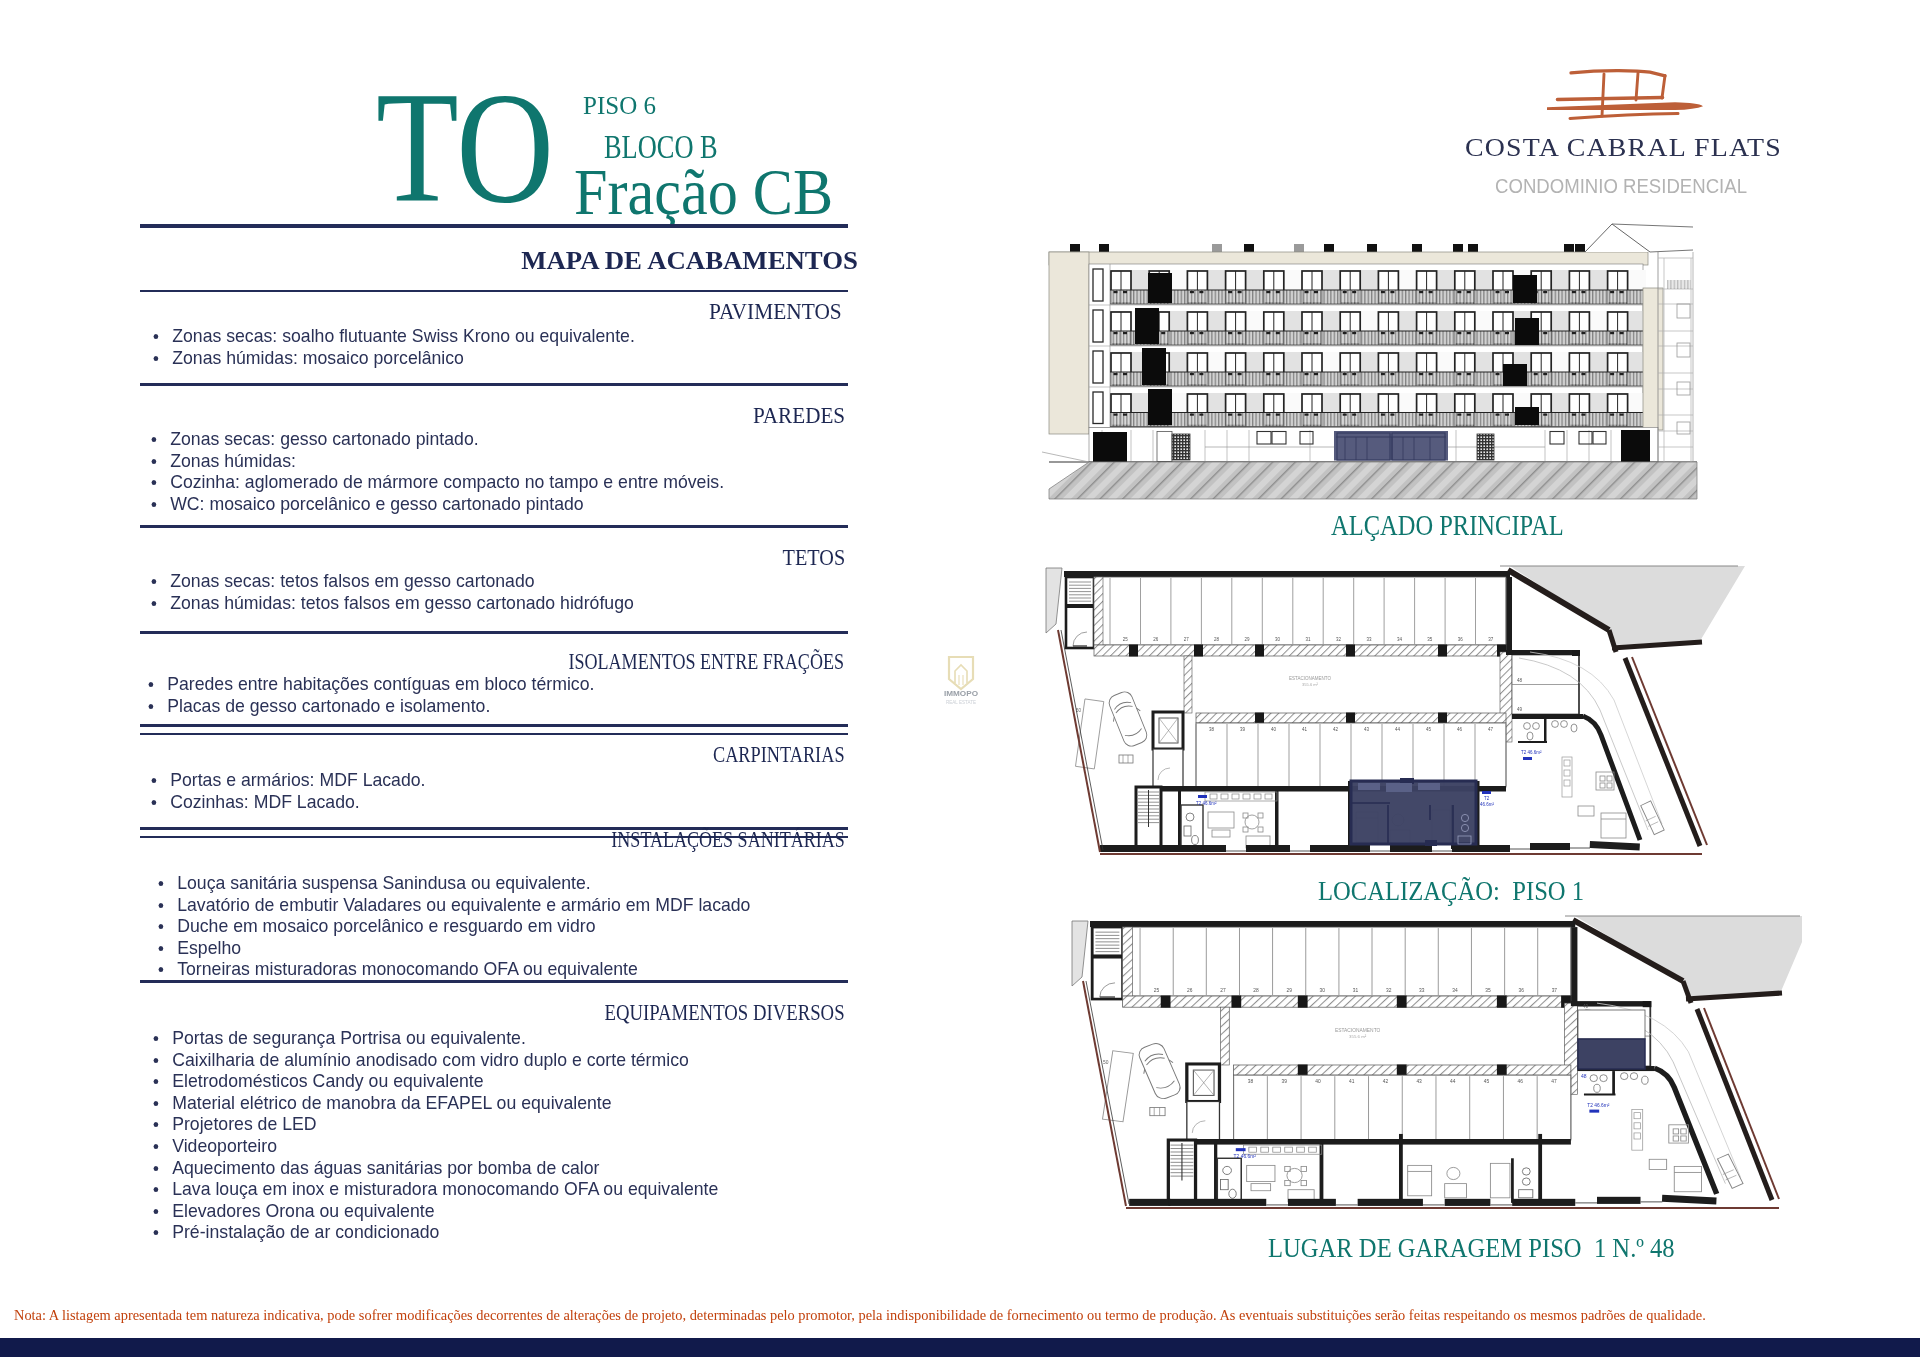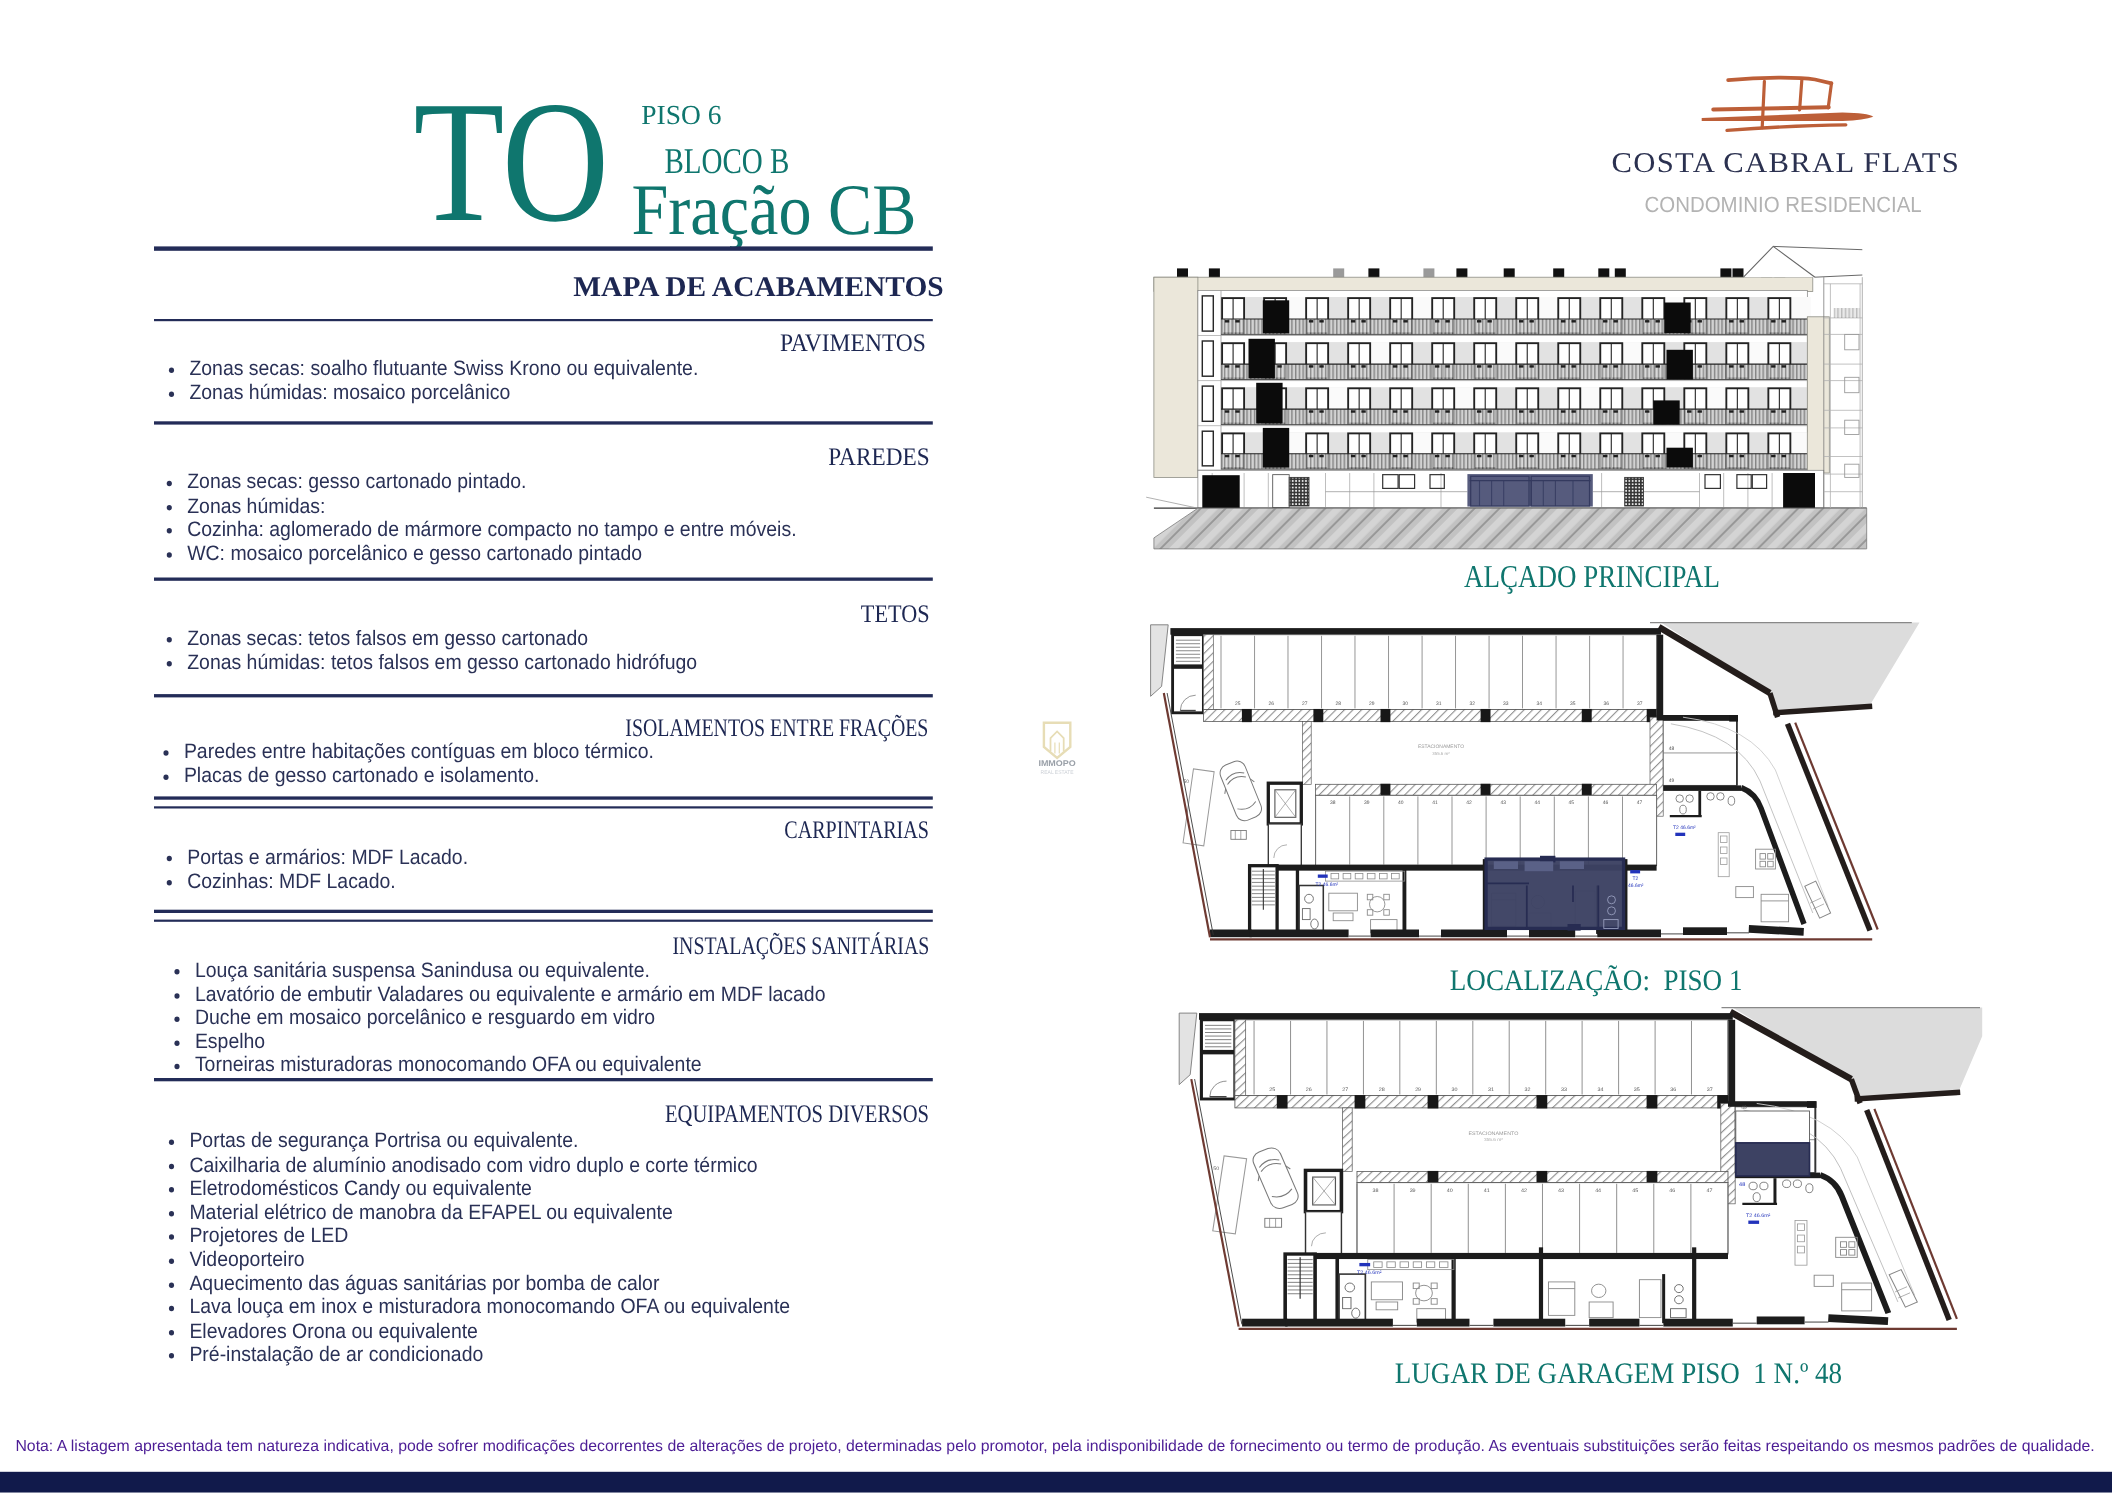--- a/index.html
+++ b/index.html
@@ -1,20 +1,20 @@
 <!DOCTYPE html>
 <html><head>
 <meta charset="utf-8">
 <style>
   html,body{margin:0;padding:0;}
   body{width:1920px;height:1357px;position:relative;background:#ffffff;
        font-family:"Liberation Sans",sans-serif;overflow:hidden;}
   .abs{position:absolute;}
   .serif{font-family:"Liberation Serif",serif;color:#0f766e;}
-  .nav{color:#4c1d95;}
+  .nav{color:#c2410c;font-family:Liberation Serif, serif;}
   .rule{position:absolute;background:#232c58;height:3px;}
   .hd{position:absolute;right:1075px;text-align:right;font-family:"Liberation Serif",serif;
       color:#1d2752;white-space:nowrap;}
   .hd>span{display:inline-block;transform-origin:right center;}
   .ul{position:absolute;left:148px;width:760px;color:#2a3156;font-size:19px;line-height:21.6px;transform:scaleX(0.93);transform-origin:left top;}
   .ul div{white-space:nowrap;padding-left:26px;position:relative;}
   .ul div::before{content:"";position:absolute;left:6px;top:9px;width:5px;height:5px;
       border-radius:50%;background:#2a3156;}
 </style>
 </head>
@@ -84,21 +84,21 @@
 <div class="hd" style="top:742px;font-size:23px;right:1075px;"><span style="transform:scaleX(0.795);">CARPINTARIAS</span></div>
 
 <div class="ul" style="top:769px;left:146px;">
   <div>Portas e armários: MDF Lacado.</div>
   <div>Cozinhas: MDF Lacado.</div>
 </div>
 
 <div class="rule" style="left:140px;top:827px;width:708px;"></div>
 <div class="rule" style="left:140px;top:836px;width:708px;height:2px;"></div>
 
-<div class="hd" style="top:847px;font-size:23px;right:1075px;"><span style="transform:scaleX(0.784);">INSTALAÇÕES SANITÁRIAS</span></div>
+<div class="hd" style="top:827px;font-size:23px;right:1075px;"><span style="transform:scaleX(0.784);">INSTALAÇÕES SANITÁRIAS</span></div>
 
 <div class="ul" style="top:872px;left:153px;">
   <div>Louça sanitária suspensa Sanindusa ou equivalente.</div>
   <div>Lavatório de embutir Valadares ou equivalente e armário em MDF lacado</div>
   <div>Duche em mosaico porcelânico e resguardo em vidro</div>
   <div>Espelho</div>
   <div>Torneiras misturadoras monocomando OFA ou equivalente</div>
 </div>
 
 <div class="rule" style="left:140px;top:980px;width:708px;"></div>

